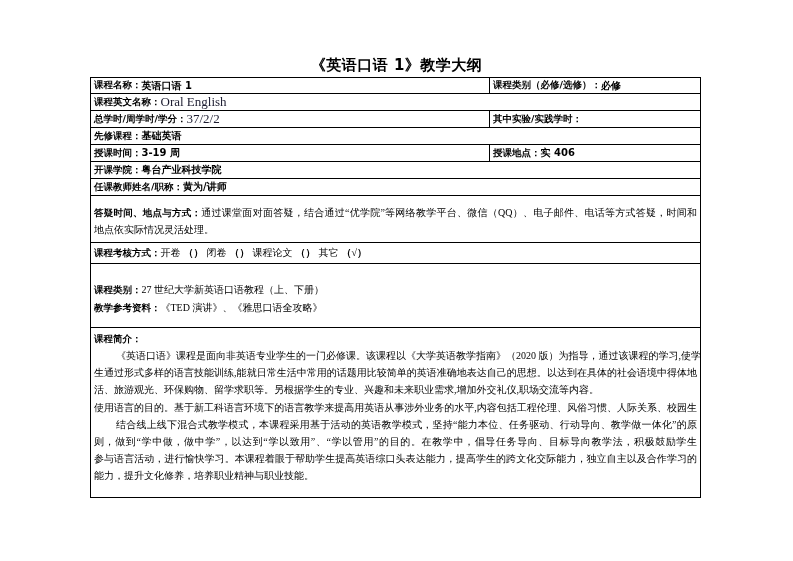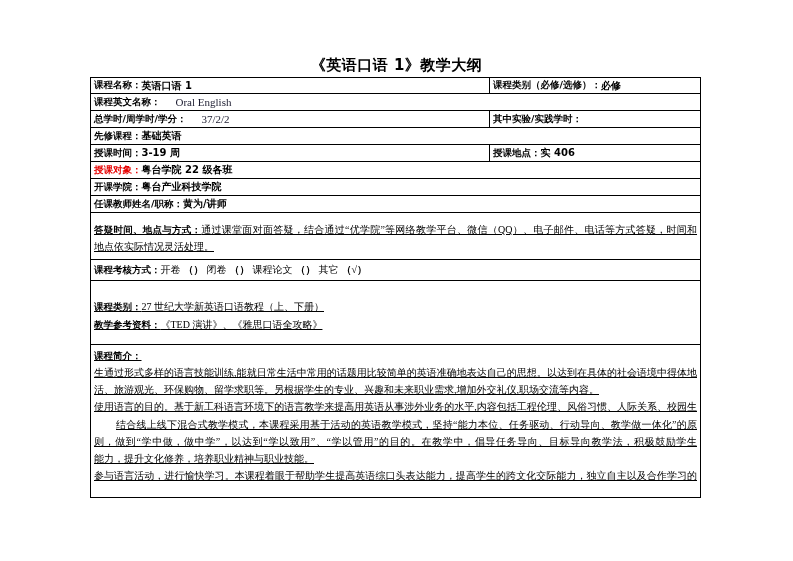--- a/index.html
+++ b/index.html
@@ -14,23 +14,23 @@
            display:flex; overflow:hidden; }
     .row.last { border-bottom:none; }
     .cell { box-sizing:border-box; padding:0 3px; font-size:9.5px; white-space:nowrap; overflow:hidden;
             display:flex; align-items:center; }
     .cell.left { width:399px; border-right:1px solid #000; }
     .cell.full { width:100%;text-align:right; }
     .cell.right { flex:1; }
     .lbl { font-weight:bold; font-family:"DejaVu Sans","Liberation Sans",sans-serif; font-size:9.5px; }
     .lbl.red { color:#e60000; }
     .val-b { font-weight:bold; font-family:"DejaVu Sans","Liberation Sans",sans-serif; font-size:10px; }
-    .val-r { font-weight:normal; color:#1c1c30; font-size:11px;margin-left:15px; }
+    .val-r { font-weight:normal; color:#1c1c30; font-size:13px; }
     .block { display:block; width:100%; padding:0 3px; box-sizing:border-box; overflow:hidden; }
-    .line { display:block; white-space:nowrap; font-size:10px; text-align:justify; text-align-last:justify;text-decoration:underline; }
+    .line { display:block; white-space:nowrap; font-size:10px; text-align:justify; text-align-last:justify; }
     .line.end { text-align-last:left; }
     .line.indent { padding-left:22px; }
     .opt-mark { font-weight:bold; margin:0 3px; }
   </style>
 </head>
 <body>
 
 <div class="title">《英语口语 1》教学大纲</div>
 
 <div class="tbl">
@@ -75,26 +75,20 @@
     <div class="cell left">
       <span class="lbl">授课时间：</span>
       <span class="val-b">3-19 周</span>
     </div>
     <div class="cell right">
       <span class="lbl">授课地点：</span>
       <span class="val-b">实 406</span>
     </div>
   </div>
 
-  <div class="row" style="height:17px">
-    <div class="cell full">
-      <span class="lbl red">授课对象：</span>
-      <span class="val-b">粤台学院 22 级各班</span>
-    </div>
-  </div>
 
   <div class="row" style="height:17px">
     <div class="cell full">
       <span class="lbl">开课学院：</span>
       <span class="val-b">粤台产业科技学院</span>
     </div>
   </div>
 
   <div class="row" style="height:17px">
     <div class="cell full">
@@ -131,23 +125,24 @@
   <div class="row" style="height:64px">
     <div class="block" style="padding-top:17px; line-height:18px;">
       <div class="line end"><span class="lbl">课程类别：</span><span>27 世纪大学新英语口语教程（上、下册）</span></div>
       <div class="line end"><span class="lbl">教学参考资料：</span><span>《TED 演讲》、《雅思口语全攻略》</span></div>
     </div>
   </div>
 
   <div class="row last" style="height:152px">
     <div class="block" style="padding-top:2px; line-height:17.15px;">
       <div class="line end"><span class="lbl">课程简介：</span></div>
+      <div class="line indent">《英语口语》课程是面向非英语专业学生的一门必修课。该课程以《大学英语教学指南》（2020 版）为指导，通过该课程的学习,使学</div>
       <div class="line">生通过形式多样的语言技能训练,能就日常生活中常用的话题用比较简单的英语准确地表达自己的思想。以达到在具体的社会语境中得体地</div>
       <div class="line end">活、旅游观光、环保购物、留学求职等。另根据学生的专业、兴趣和未来职业需求,增加外交礼仪,职场交流等内容。</div>
       <div class="line">使用语言的目的。基于新工科语言环境下的语言教学来提高用英语从事涉外业务的水平,内容包括工程伦理、风俗习惯、人际关系、校园生</div>
       <div class="line indent">结合线上线下混合式教学模式，本课程采用基于活动的英语教学模式，坚持“能力本位、任务驱动、行动导向、教学做一体化”的原</div>
       <div class="line">则，做到“学中做，做中学”，以达到“学以致用”、“学以管用”的目的。在教学中，倡导任务导向、目标导向教学法，积极鼓励学生</div>
+      <div class="line">参与语言活动，进行愉快学习。本课程着眼于帮助学生提高英语综口头表达能力，提高学生的跨文化交际能力，独立自主以及合作学习的</div>
       <div class="line end">能力，提升文化修养，培养职业精神与职业技能。</div>
-      <div class="line">参与语言活动，进行愉快学习。本课程着眼于帮助学生提高英语综口头表达能力，提高学生的跨文化交际能力，独立自主以及合作学习的</div>
     </div>
   </div>
 
 </div>
 
 </body></html>

